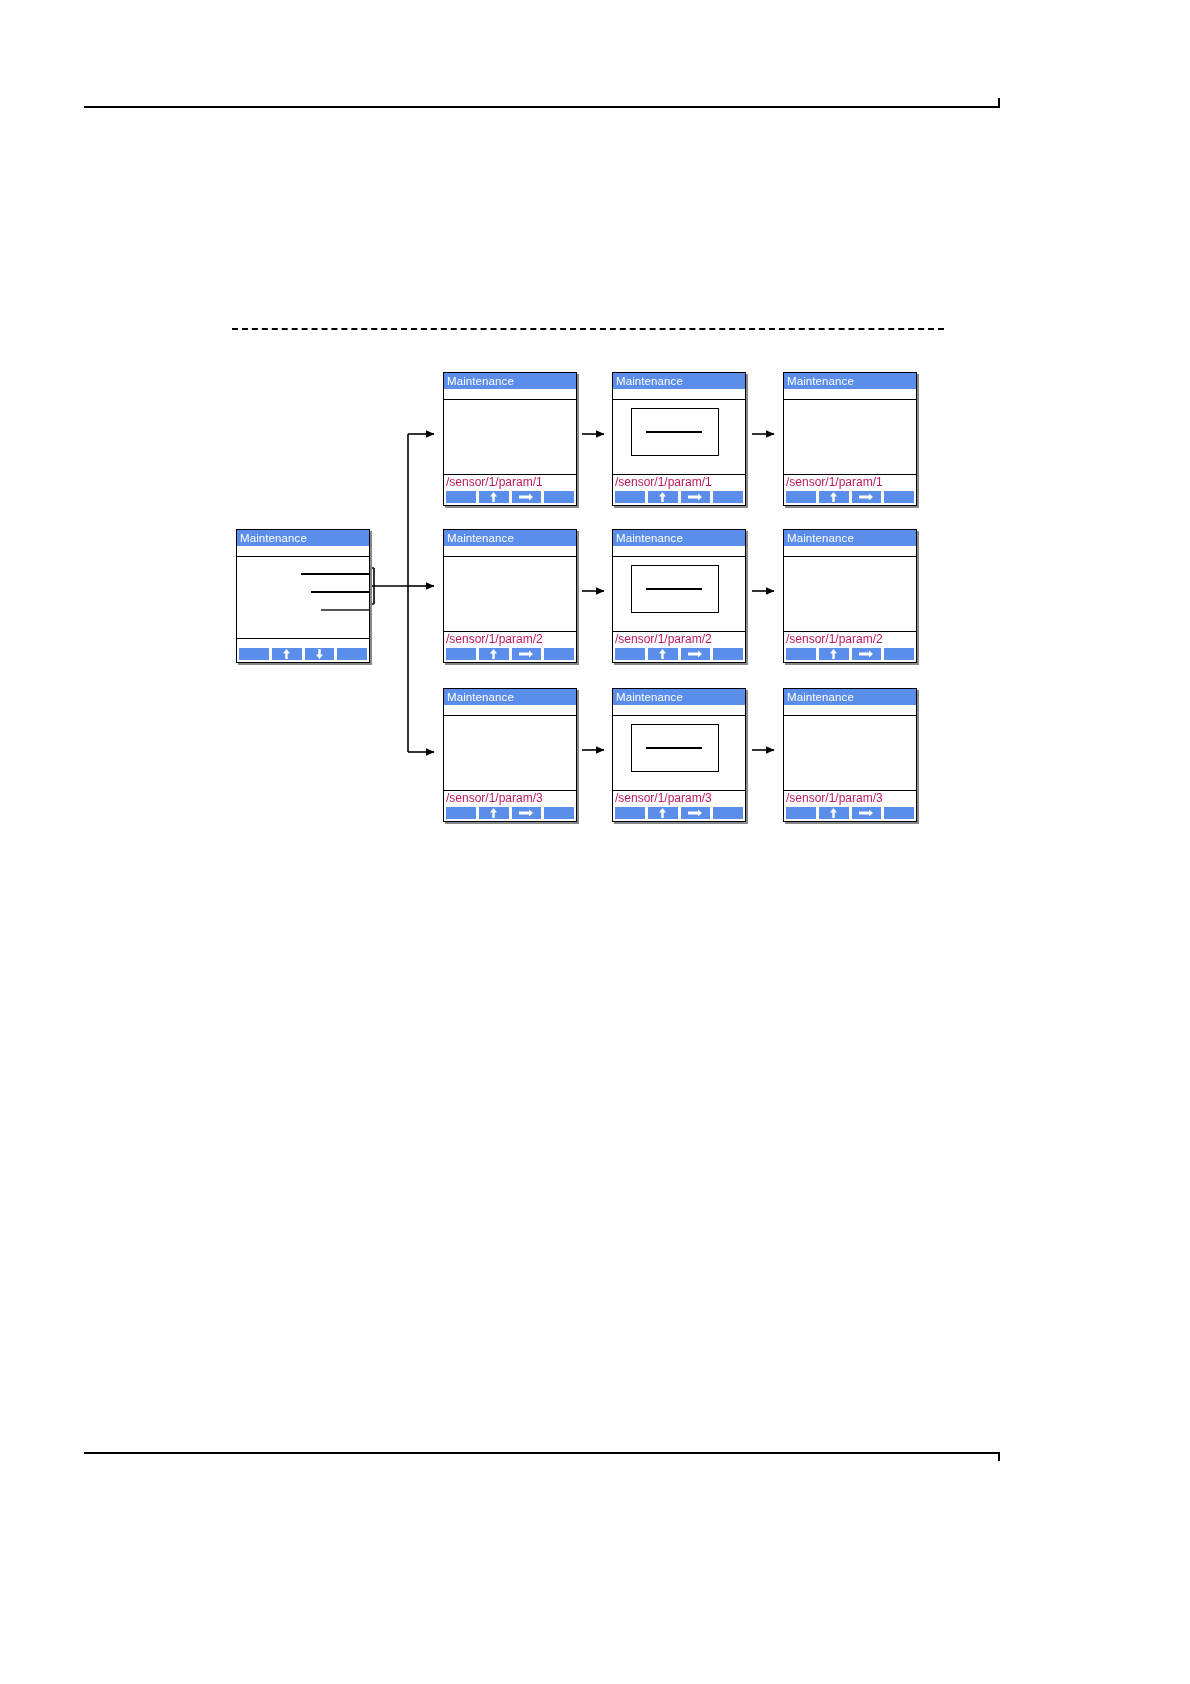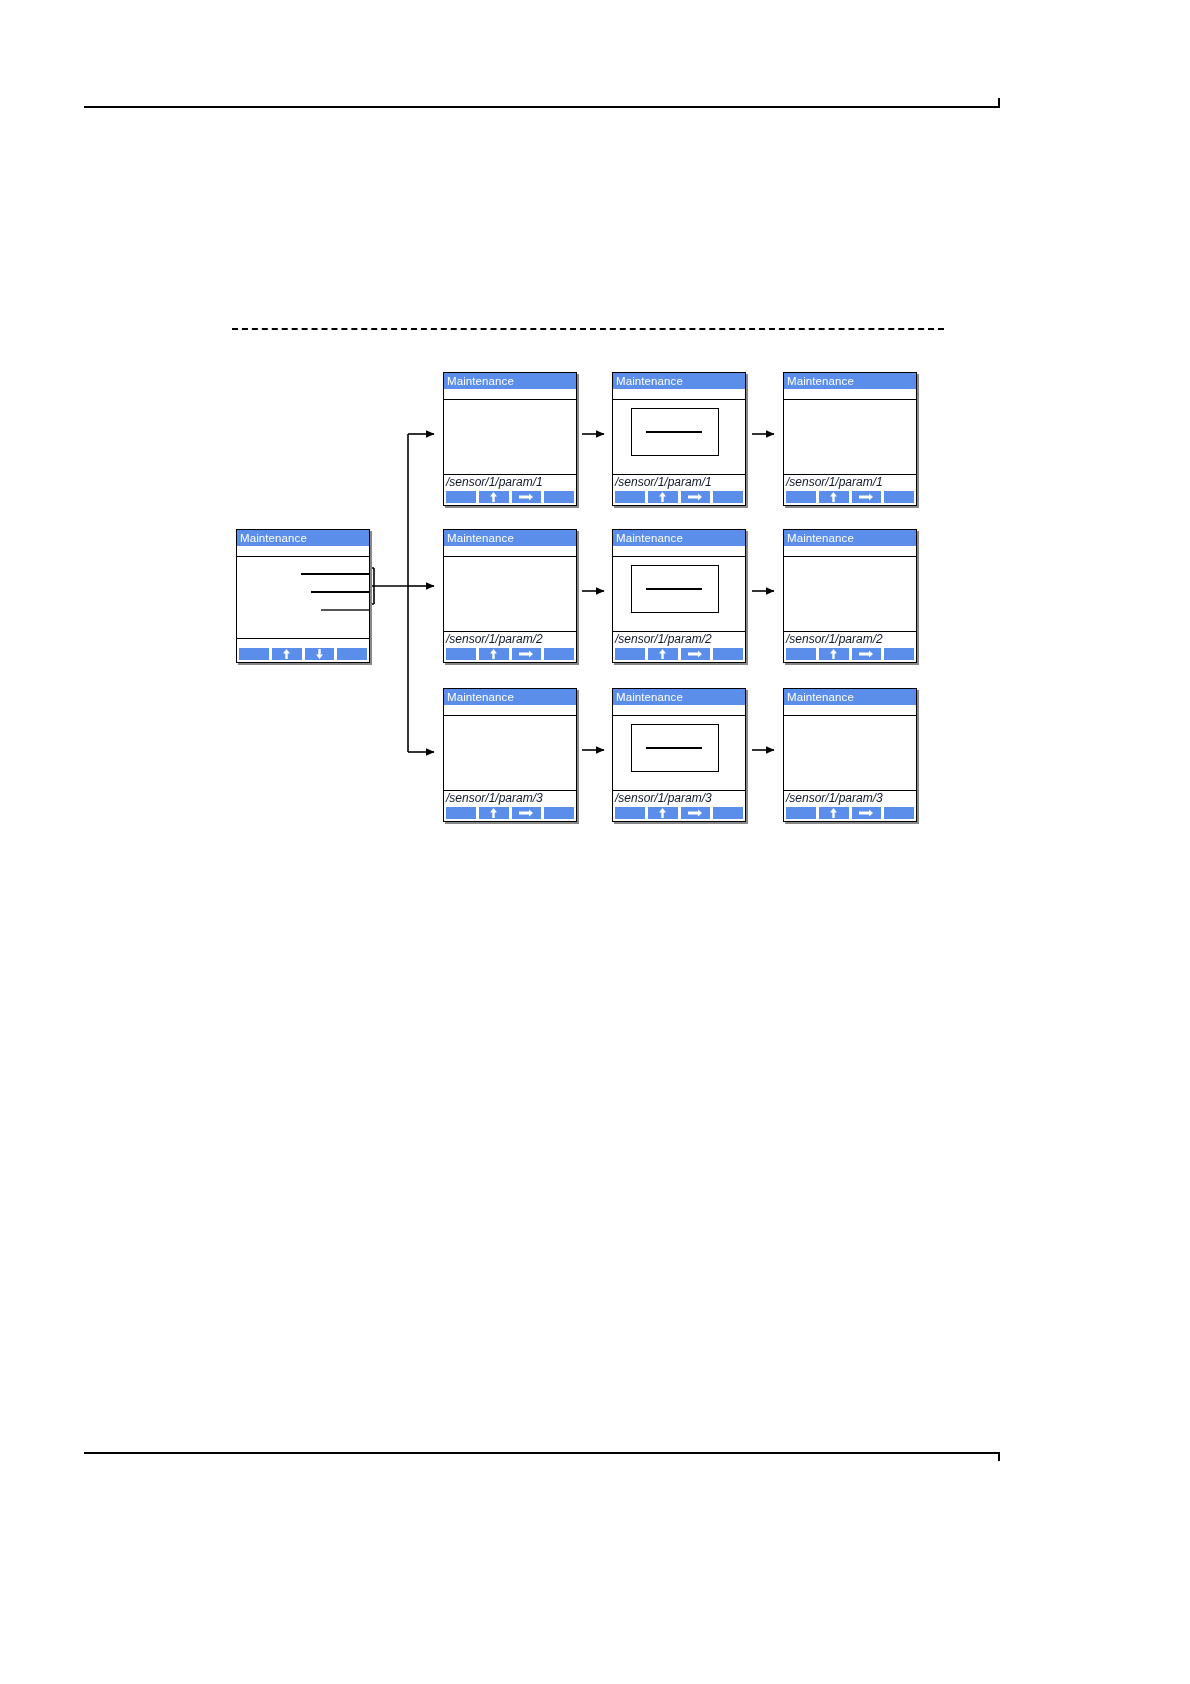--- a/index.html
+++ b/index.html
@@ -85,25 +85,24 @@
   .screen-body {
     position: relative;
     flex: 1 1 auto;
     background: #ffffff;
     overflow: hidden;
   }
   .screen-path {
     border-top: 1.5px solid #000000;
     font-size: 12px;
     line-height: 15px;
-    color: #0f172a;
+    color: #be185d;
     padding: 0 2px;
     white-space: nowrap;
     background: #ffffff;
-    font-style: italic;
   }
   .screen-softkeys {
     display: flex;
     gap: 3px;
     padding: 1px 2px 2px 2px;
     background: #ffffff;
   }
   .softkey {
     flex: 1 1 0;
     height: 12px;

